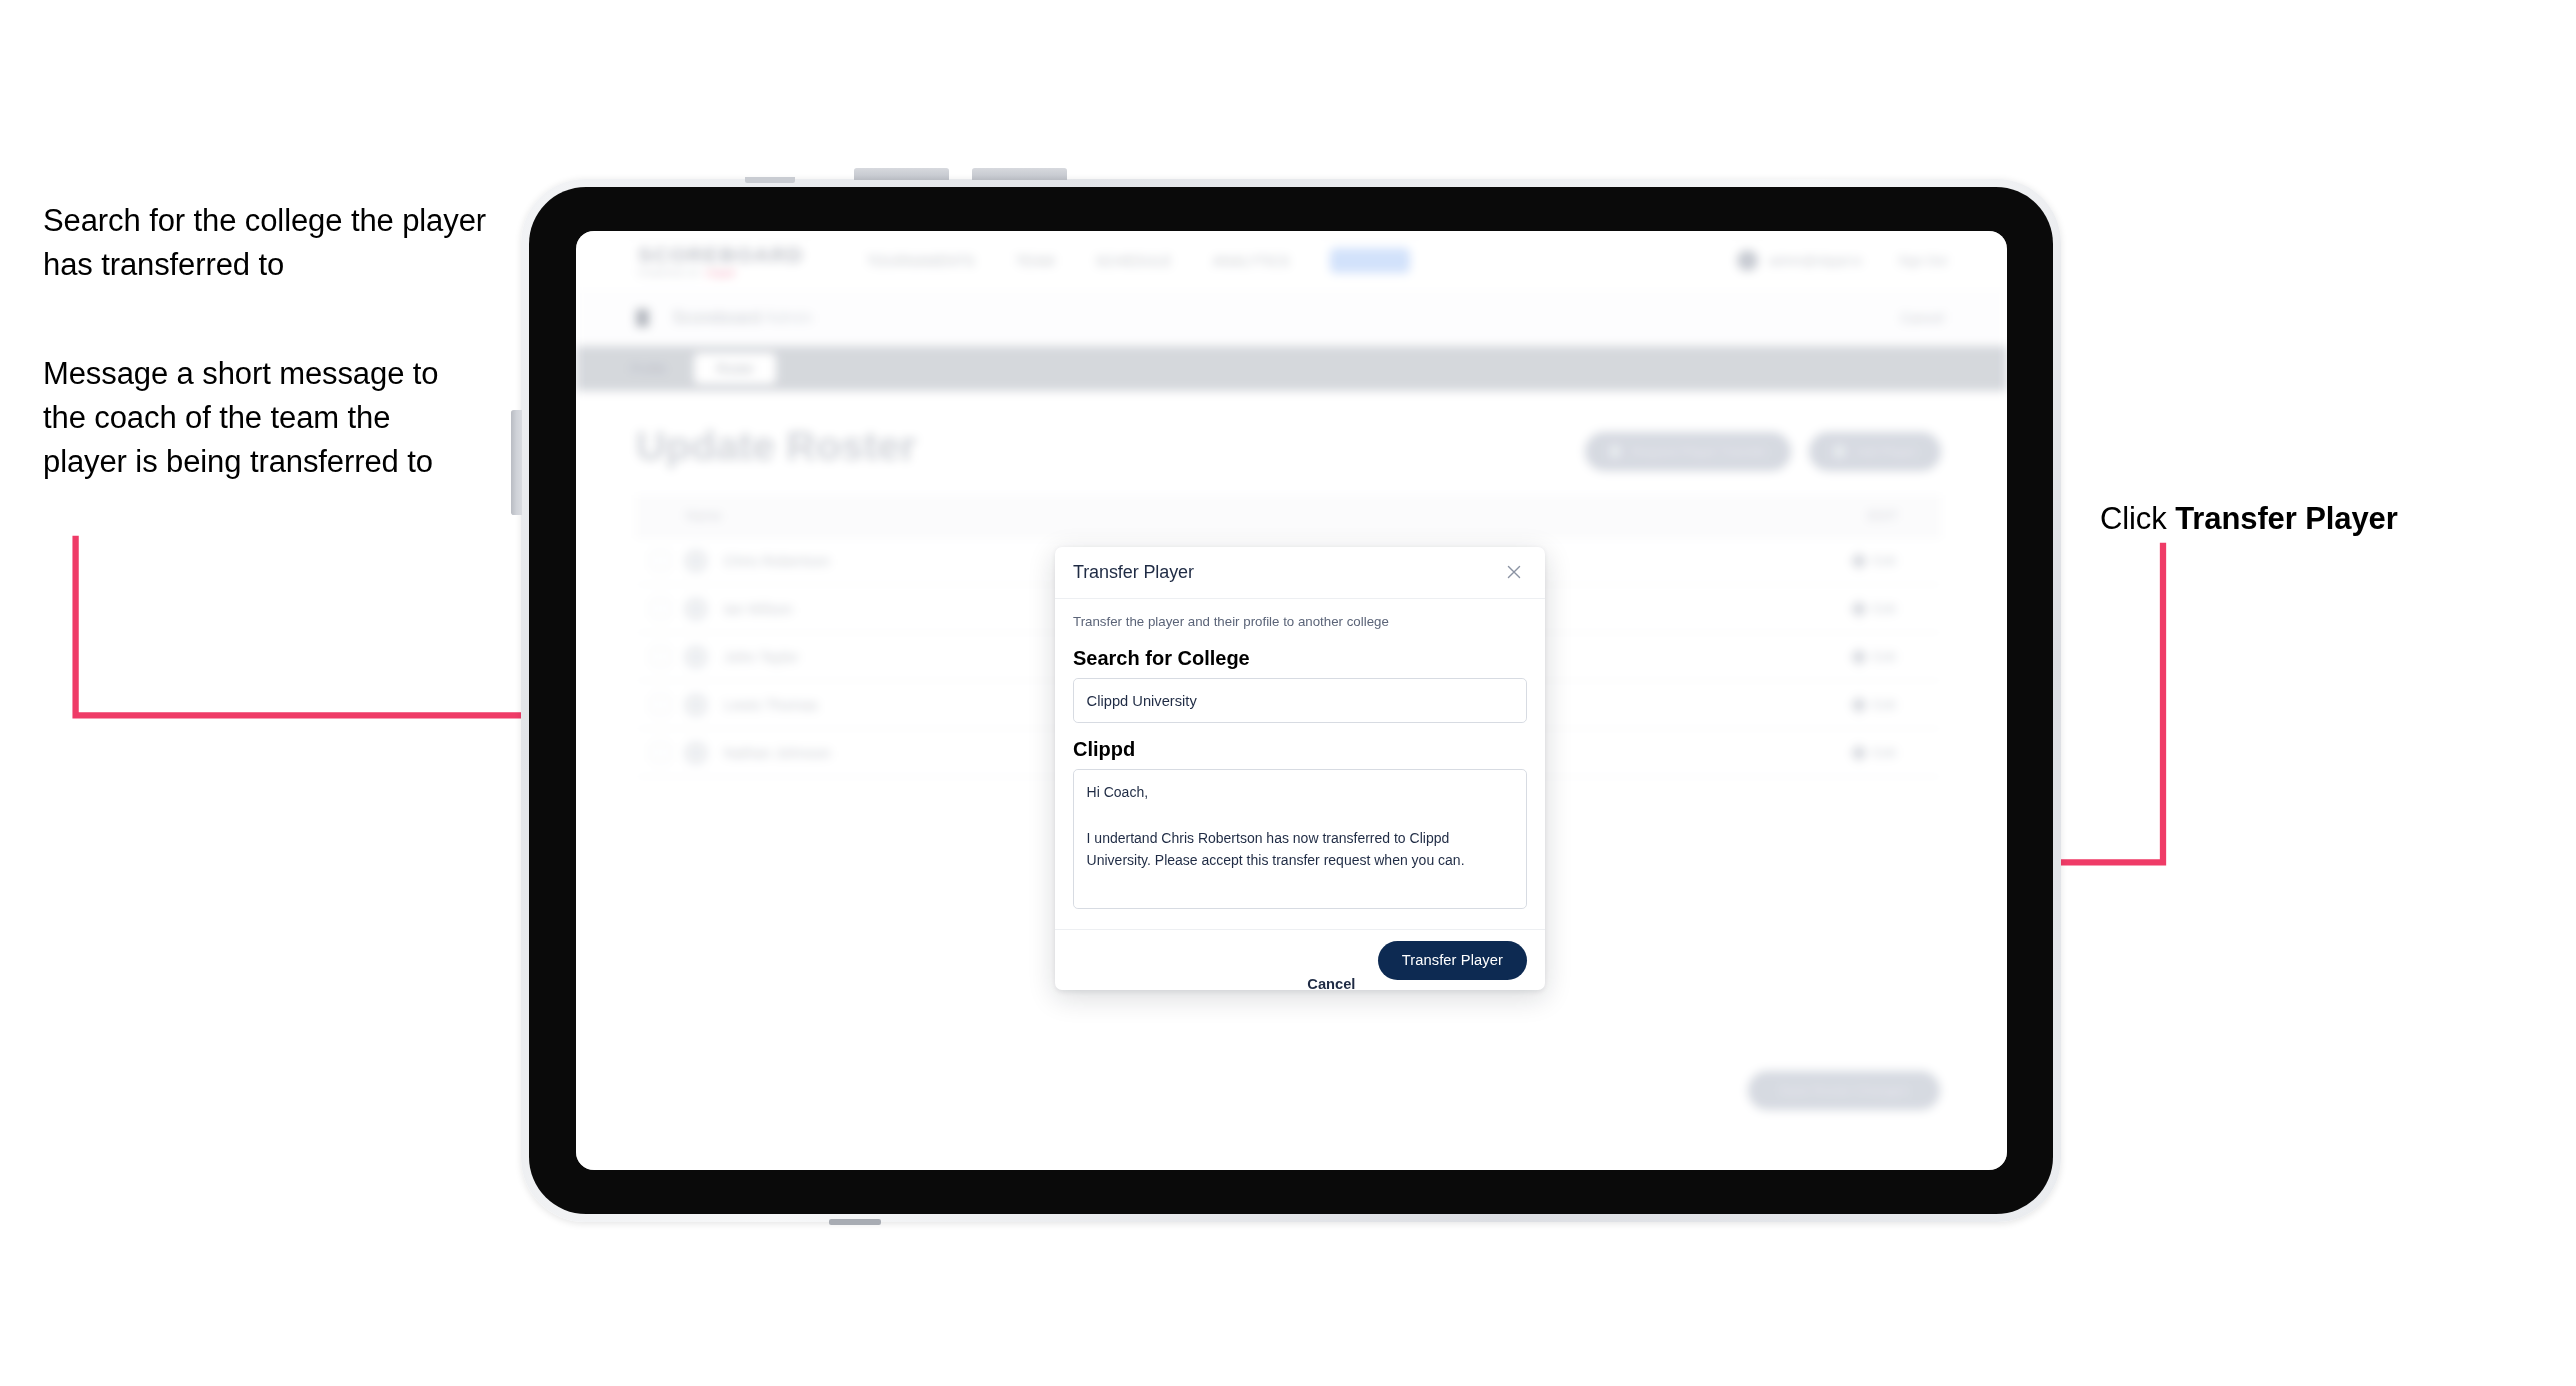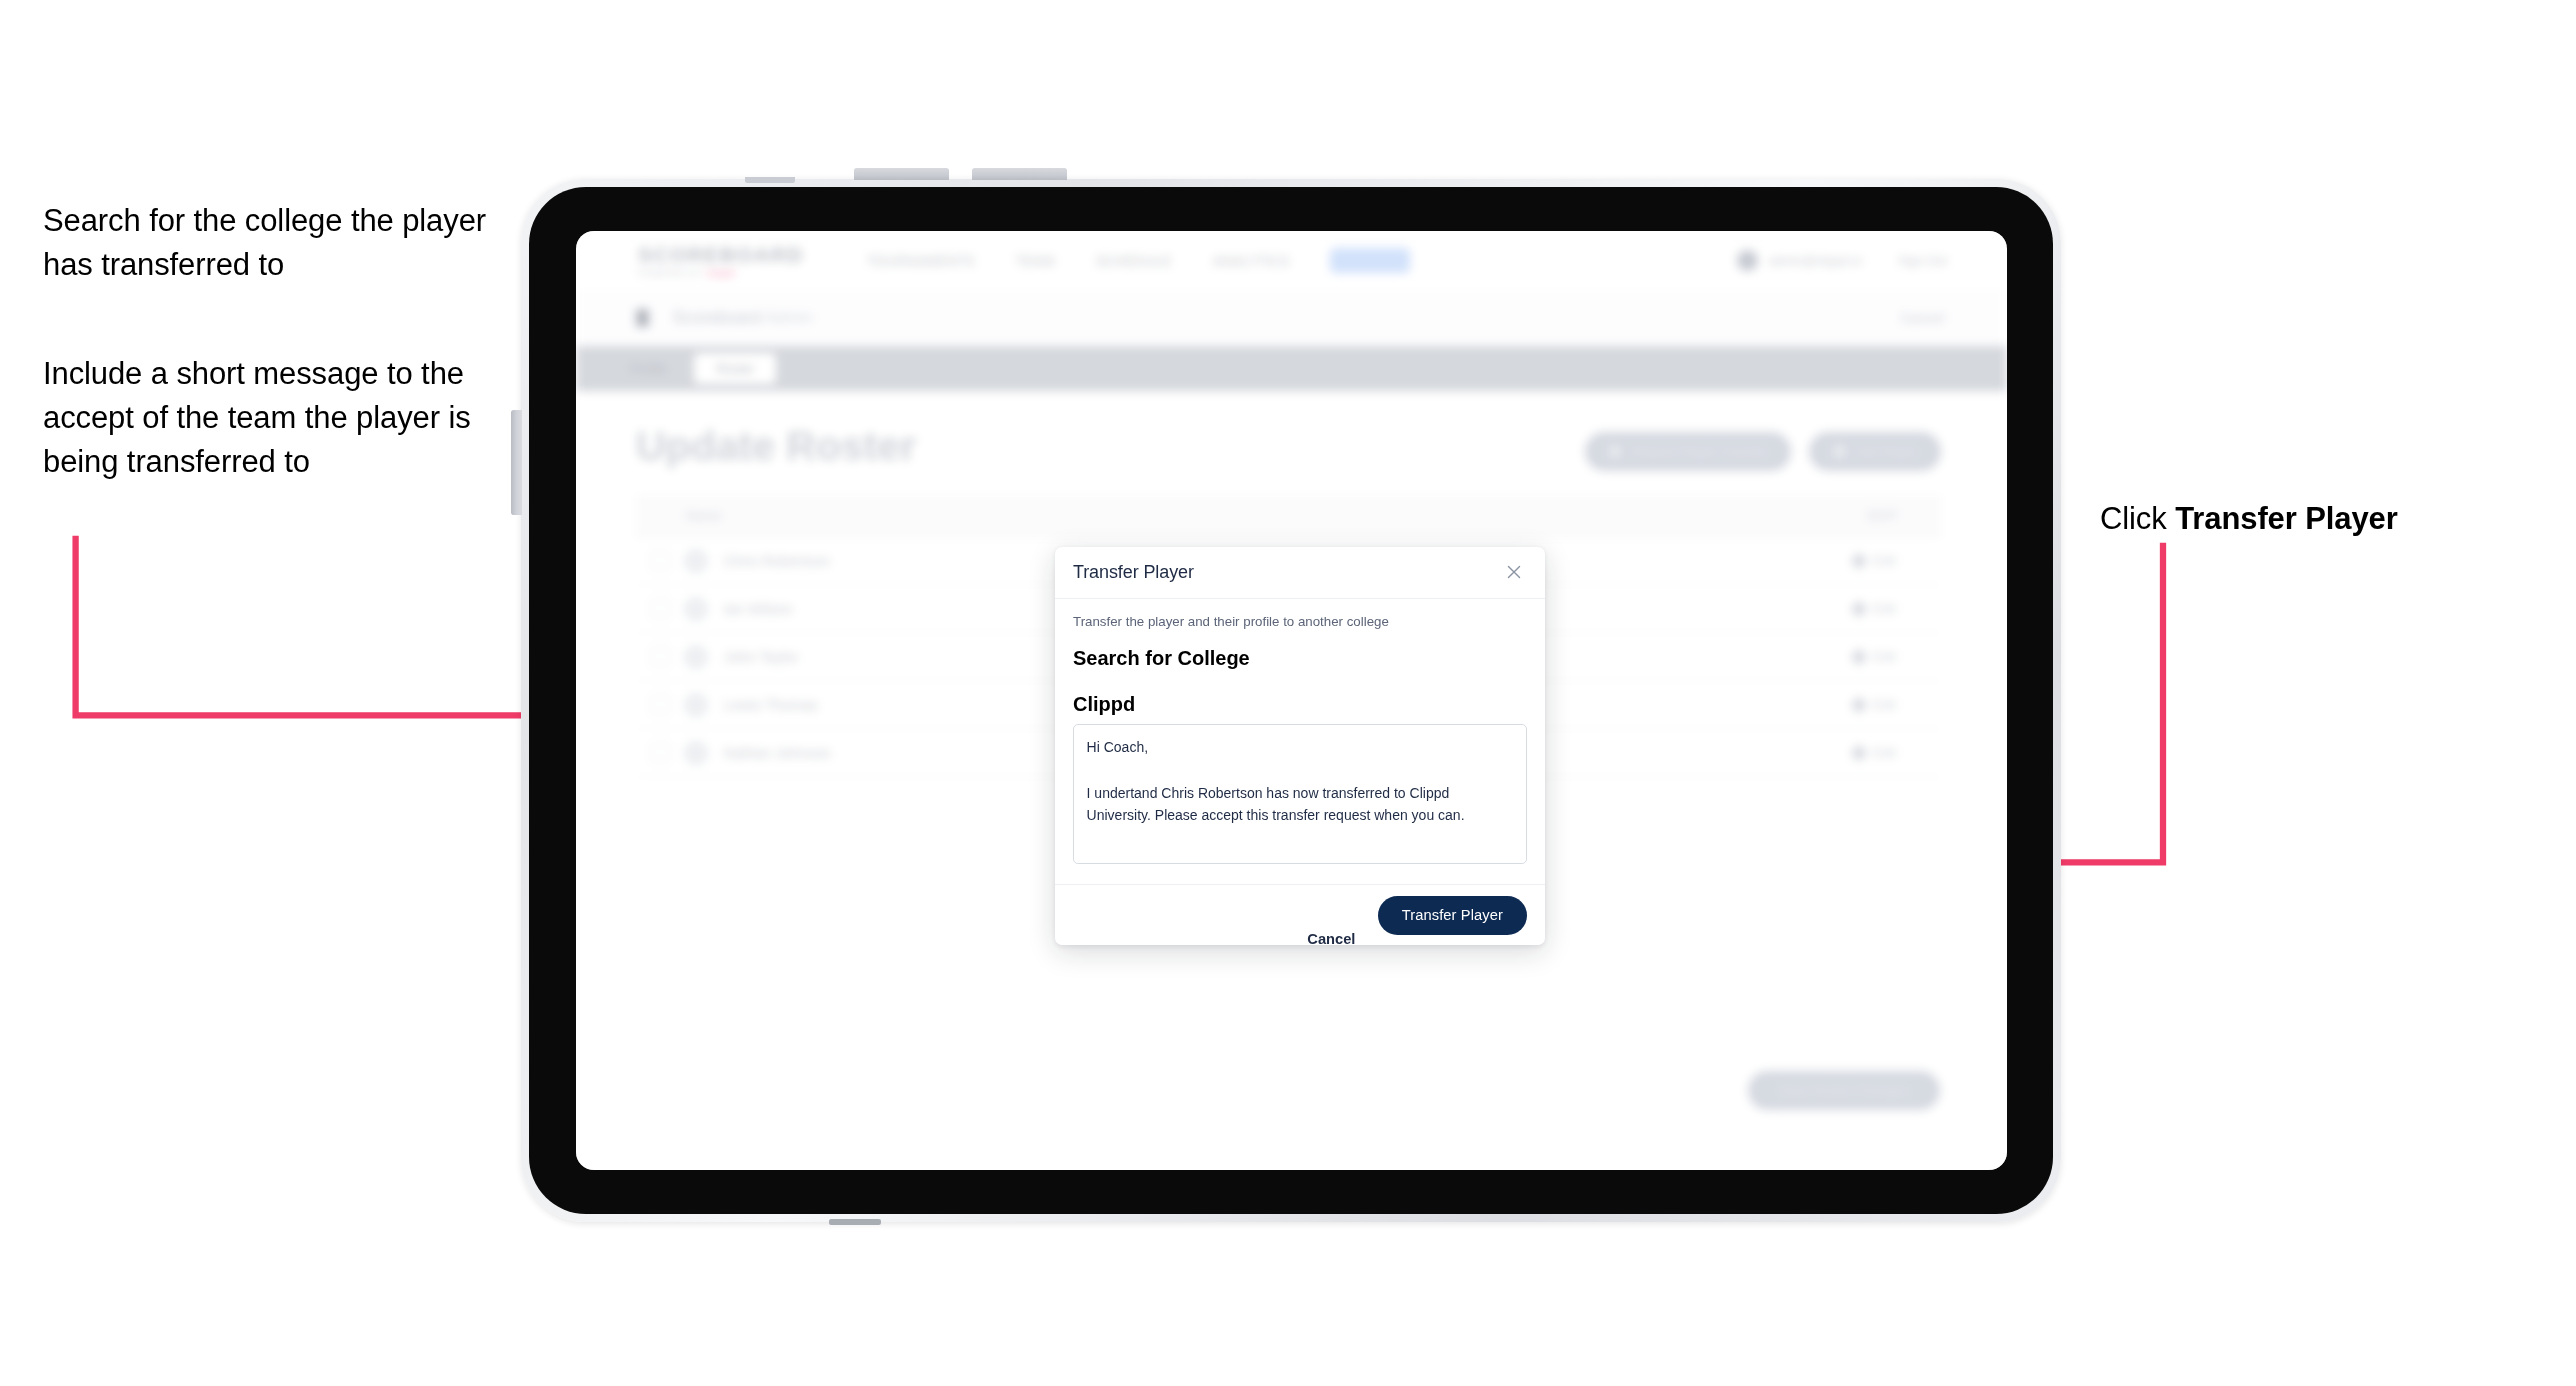--- a/index.html
+++ b/index.html
@@ -331,21 +331,21 @@
     font-size: 14.7px;
     cursor: pointer;
     letter-spacing: 0.1px;
   }
 </style>
 </head>
 <body>
 
 <div class="annotation" id="anno-left-1">Search for the college the player has transferred to</div>
 
-<div class="annotation" id="anno-left-2">Include a short message to the accept of the team the player is being transferred to</div>
+<div class="annotation" id="anno-left-2">Message a short message to the coach of the team the player is being transferred to</div>
 
 <div class="annotation" id="anno-right-1">
   <span>Click </span><span class="anno-strong">Transfer Player</span>
 </div>
 
 <svg class="arrow-svg" id="arrow-left" width="994" height="434" style="left:42px; top:539px;" viewBox="0 0 1420 620">
   <path d="M 48 0 L 48 252 L 1300 252" stroke="#ef3b67" stroke-width="9" fill="none" stroke-linecap="square"></path>
   <path d="M 1276 228 L 1320 252 L 1276 276" stroke="#ef3b67" stroke-width="9" fill="none" stroke-linecap="square" stroke-linejoin="miter"></path>
 </svg>
 
@@ -491,20 +491,21 @@
           <svg width="18" height="18" viewBox="0 0 26 26" aria-hidden="true">
             <path d="M5 5 L21 21 M21 5 L5 21" stroke="#8b93a3" stroke-width="2" stroke-linecap="round"></path>
           </svg>
         </div>
       </div>
 
       <div class="modal-body">
         <div class="modal-sub">Transfer the player and their profile to another college</div>
 
         <div class="field-label">Search for College</div>
+        <input class="text-input" type="text" value="Clippd University" style="">
 
         <div class="spacer-22"></div>
 
         <div class="field-label">Clippd</div>
         <textarea class="text-area" style="">Hi Coach,
 
 I undertand Chris Robertson has now transferred to Clippd University. Please accept this transfer request when you can.</textarea>
       </div>
 
       <div class="modal-foot">

